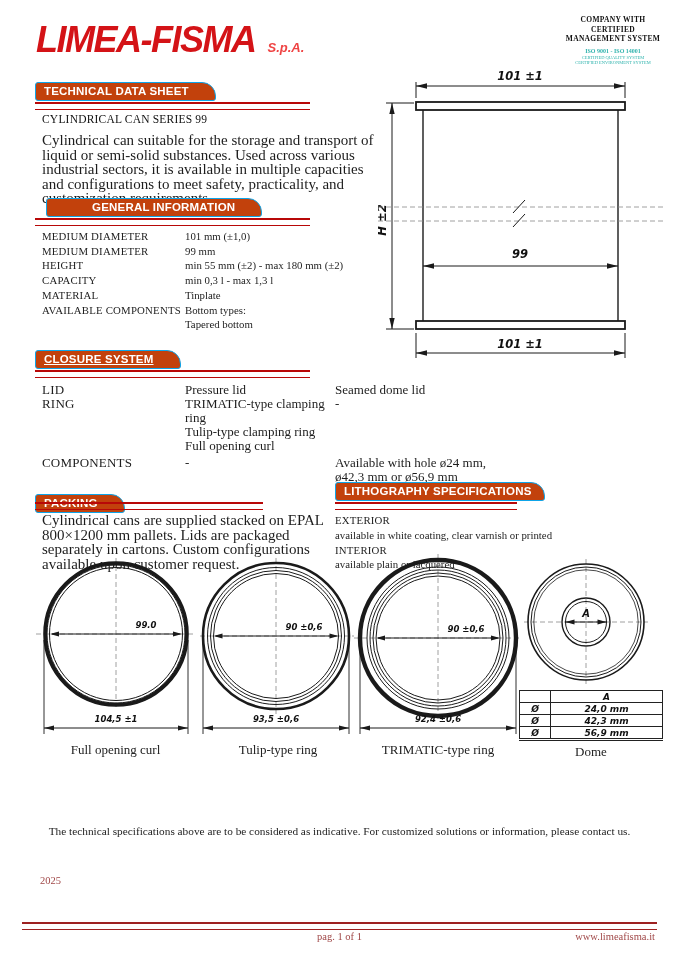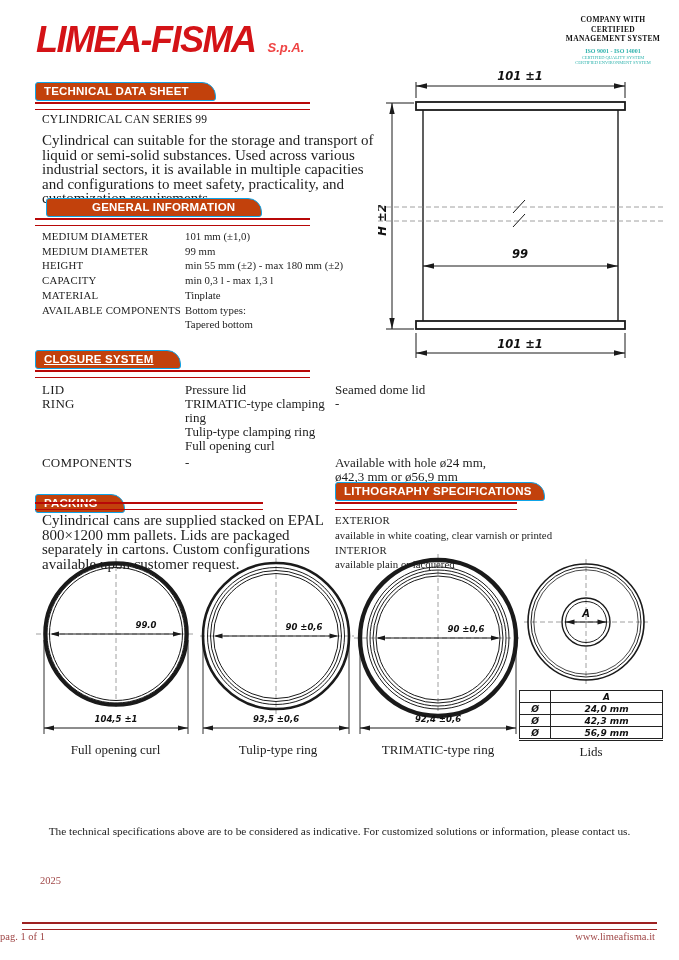--- a/index.html
+++ b/index.html
@@ -291,22 +291,22 @@
     <tr>
       <td class="sym">Ø</td>
       <td>42,3 mm</td>
     </tr>
     <tr>
       <td class="sym">Ø</td>
       <td>56,9 mm</td>
     </tr>
   </tbody>
     </table>
-  <div class="abs figlabel" style="left:519px;top:744px;width:144px;">Lids</div>
+  <div class="abs figlabel" style="left:519px;top:744px;width:144px;">Dome</div>
 
   <div class="abs note" style="left:20px;top:825px;width:639px;">The technical specifications above are to be considered as indicative. For customized solutions or information, please contact us.</div>
 
   <div class="abs footline" style="left:22px;top:922px;width:635px;"></div>
   <div class="abs foottext" style="left:40px;top:875px;">2025</div>
-  <div class="abs foottext" style="left:0;top:931px;width:679px;text-align:left;">pag. 1 of 1</div>
+  <div class="abs foottext" style="left:0;top:931px;width:679px;text-align:center;">pag. 1 of 1</div>
   <div class="abs foottext" style="right:24px;top:931px;">www.limeafisma.it</div>
 
 </div>
 
 </body></html>

